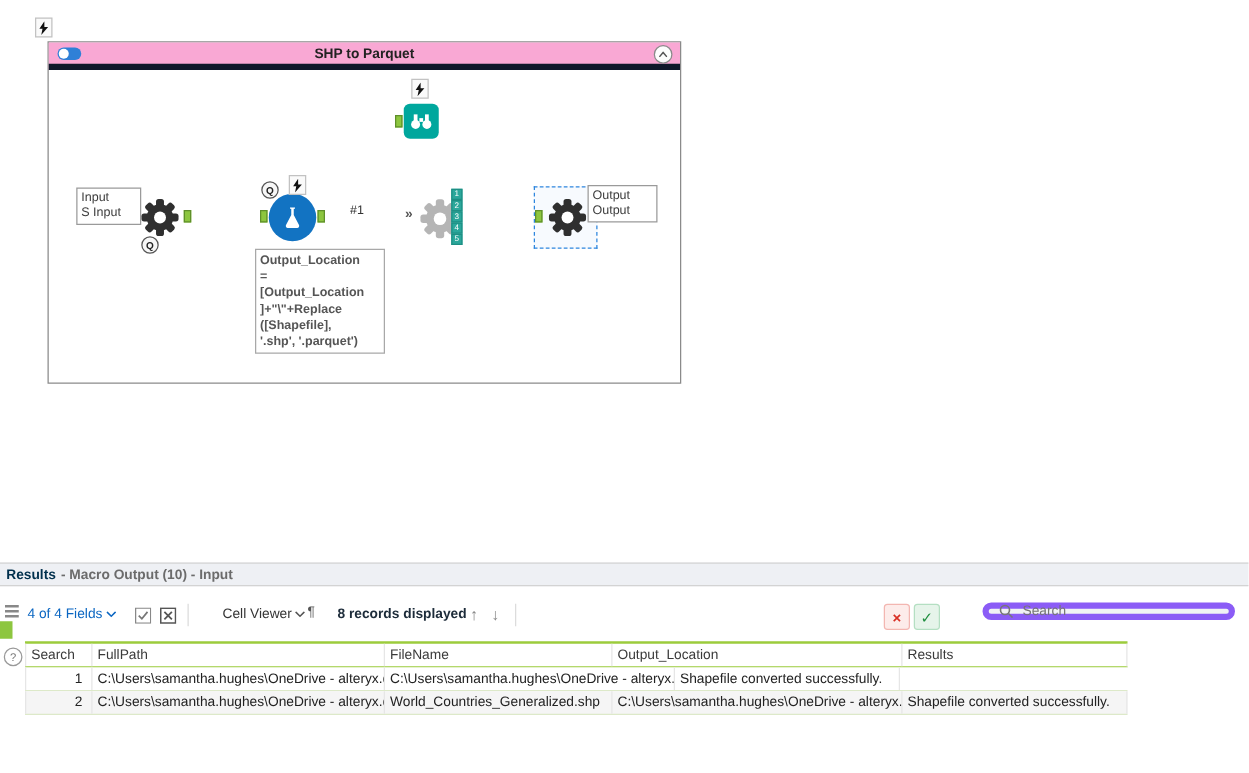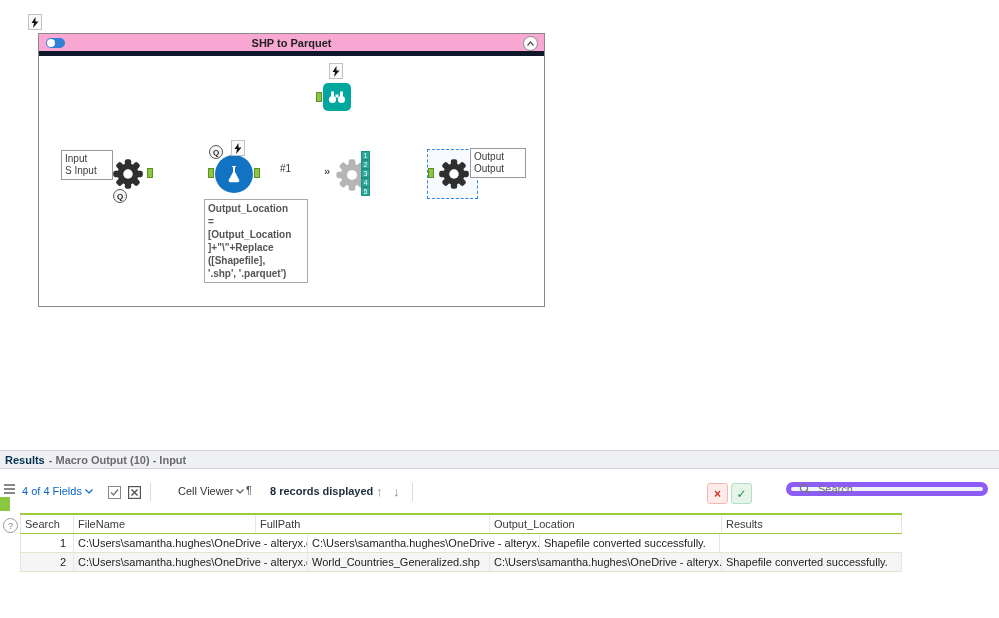--- a/index.html
+++ b/index.html
@@ -269,22 +269,22 @@
     <svg width="12" height="12" viewBox="0 0 12 12">
         <circle cx="5" cy="5" r="3.6" fill="none" stroke="#777" stroke-width="1.3"></circle>
         <line x1="7.8" y1="7.8" x2="11" y2="11" stroke="#777" stroke-width="1.3"></line>
       </svg>
     <input type="text" placeholder="Search" style="">
   </div>
 
   <div class="grid">
     <div class="grid-row grid-head">
       <div class="cell c0">Search</div>
+      <div class="cell c1">FullPath</div>
       <div class="cell c2">FileName</div>
-      <div class="cell c1">FullPath</div>
       <div class="cell c3">Output_Location</div>
       <div class="cell c4">Results</div>
     </div>
     <div class="grid-row grid-body-row">
       <div class="cell c0 num">1</div>
       <div class="cell c1">C:\Users\samantha.hughes\OneDrive - alteryx.co...</div>
       <div class="cell c3">C:\Users\samantha.hughes\OneDrive - alteryx.co...</div>
       <div class="cell c4">Shapefile converted successfully.</div>
     </div>
     <div class="grid-row grid-body-row row-alt">

